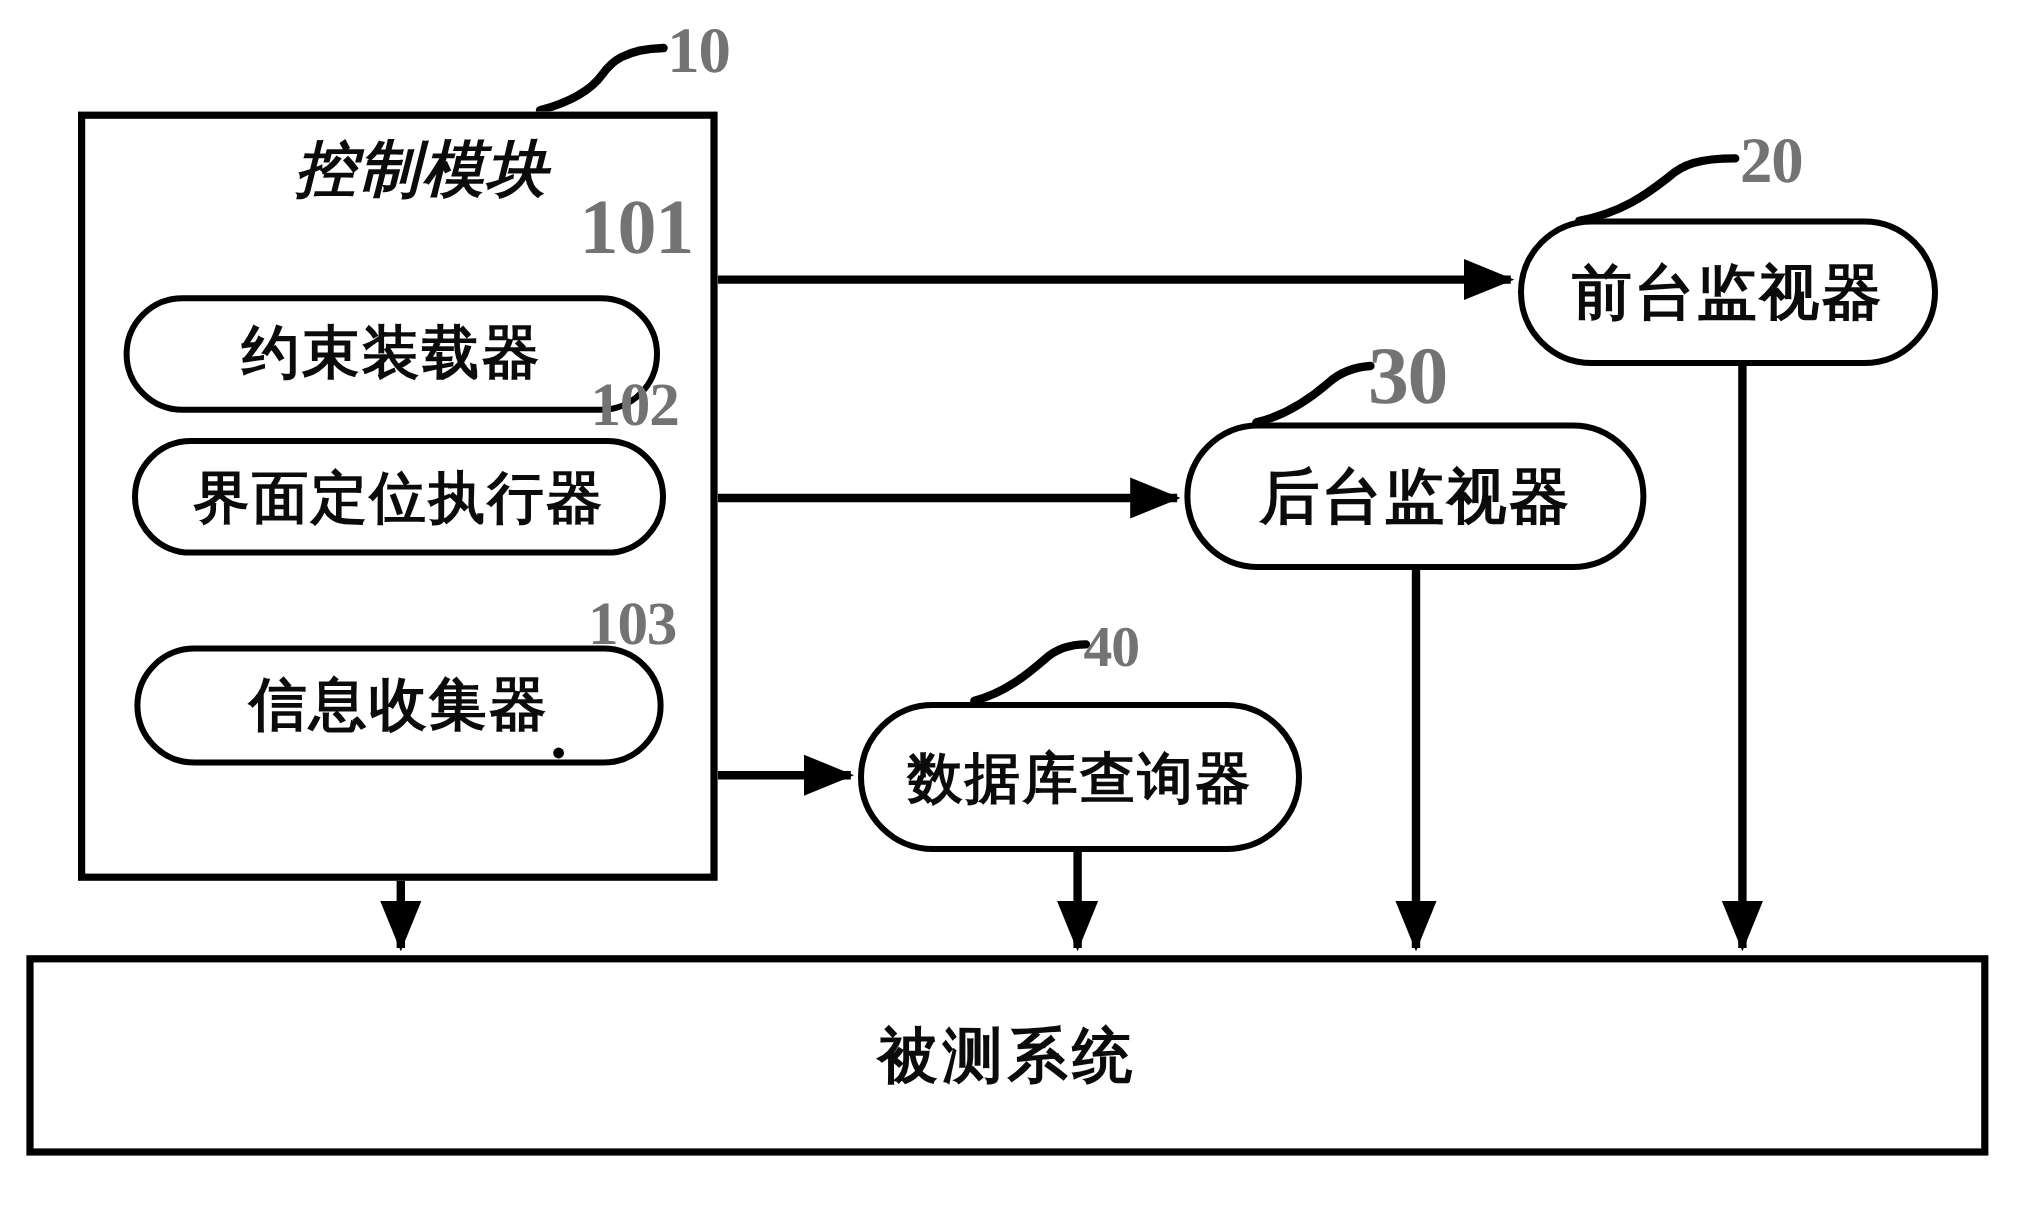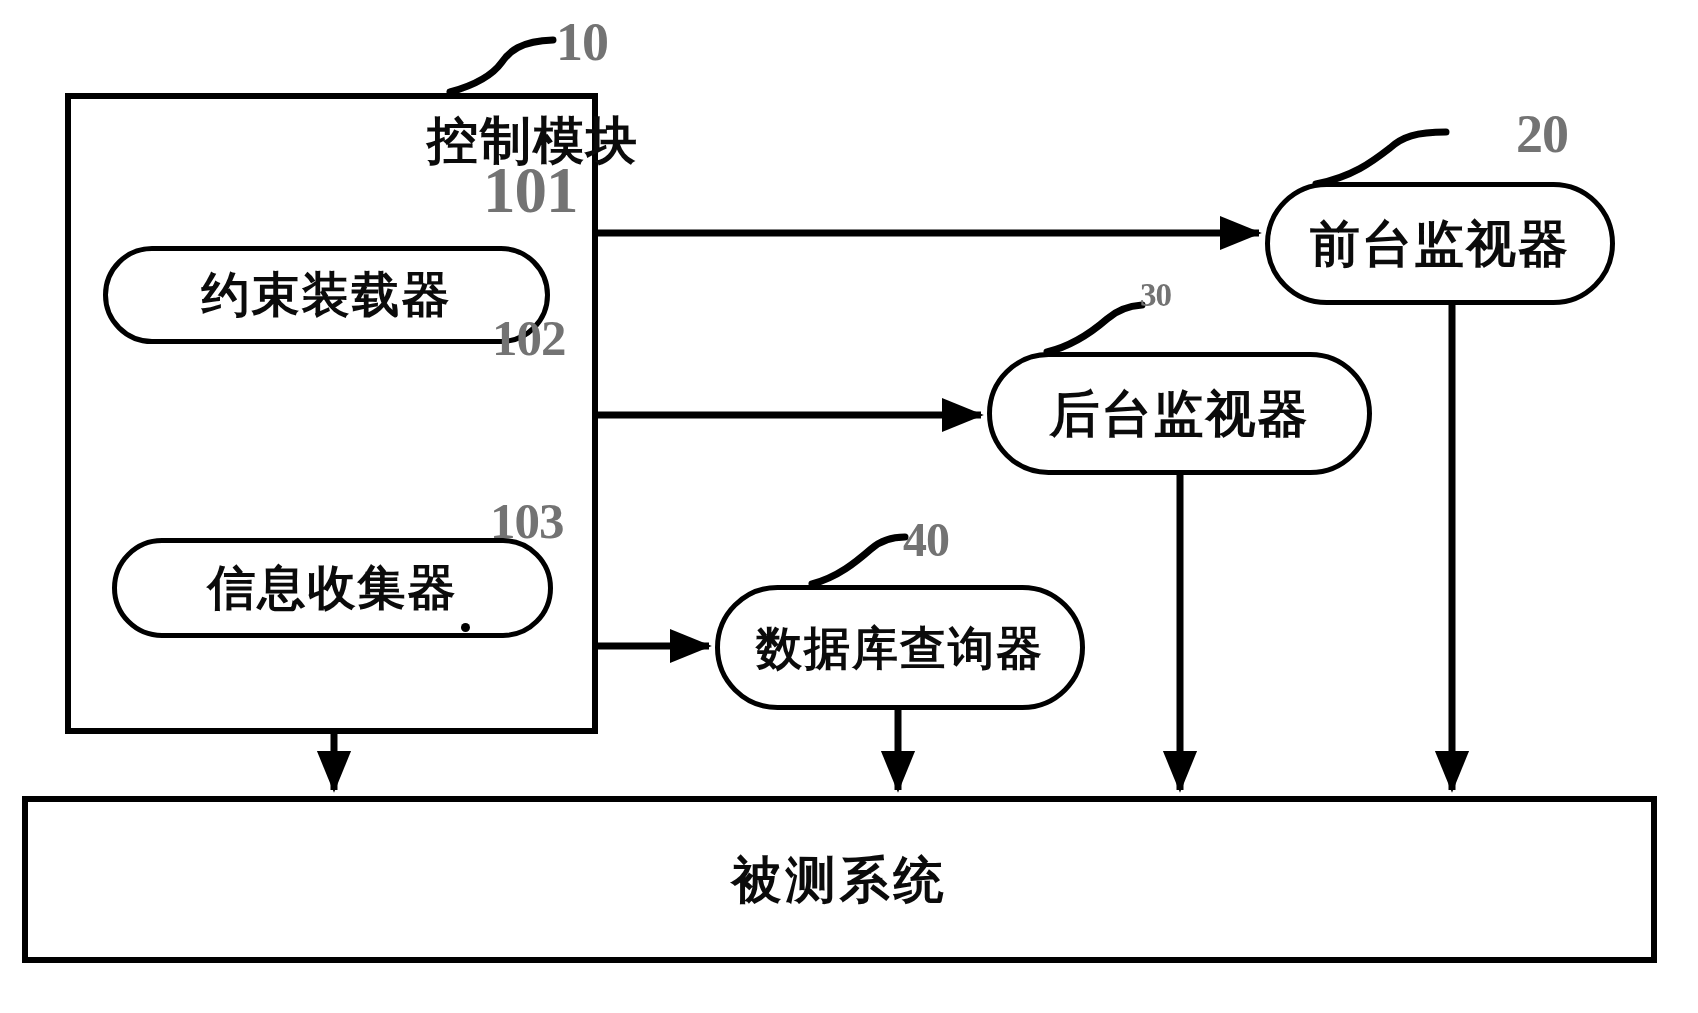--- a/index.html
+++ b/index.html
@@ -38,22 +38,23 @@
     font-weight:bold;
     font-size:54px;
     line-height:1;
     letter-spacing:-1px;
     color:#737373;
     white-space:nowrap;
   }
   .module-title{
     position:absolute;
     left:65px;top:115px;width:574px;
-    text-align:right;
+    text-align:center;
     font-size:51px;
+    font-style:italic;
   }
   .sut-label{
     font-size:50px;
     letter-spacing:4px;
   }
   .artifact-dot{
     position:absolute;
     left:461px;top:623px;
     width:9px;height:9px;
     background:#000;border-radius:50%;
@@ -89,20 +90,23 @@
     <line stroke-linecap="round" x1="417" y1="543" x2="494" y2="514"></line>
   </svg>
 
   <div class="box" style="left:65px;top:93px;width:533px;height:641px;"></div>
   <div class="module-title cjk">控制模块</div>
 
   <div class="stadium" style="left:103px;top:210px;width:447px;height:98px;border-radius:49px;margin-top:36px;">
     <span class="cjk" style="font-size:48px;">约束装载器</span>
   </div>
 
+  <div class="stadium" style="left:110px;top:365px;width:445px;height:98px;border-radius:49px;">
+    <span class="cjk" style="font-size:47px;">界面定位执行器</span>
+  </div>
 
   <div class="stadium" style="left:112px;top:538px;width:441px;height:100px;border-radius:50px;">
     <span class="cjk" style="font-size:48px;">信息收集器</span>
   </div>
 
   <div class="stadium" style="left:1265px;top:182px;width:350px;height:123px;border-radius:62px;">
     <span class="cjk" style="font-size:50px;">前台监视器</span>
   </div>
 
   <div class="stadium" style="left:987px;top:352px;width:385px;height:123px;border-radius:62px;text-align:center;">
@@ -114,19 +118,19 @@
   </div>
 
   <div class="box" style="left:22px;top:796px;width:1635px;height:167px;display:flex;align-items:center;justify-content:center;">
     <span class="cjk sut-label">被测系统</span>
   </div>
 
   <div class="refnum" style="left:556px;top:15px;">10</div>
   <div class="refnum" style="left:483px;top:158px;font-size:65px;">101</div>
   <div class="refnum" style="left:492px;top:313px;font-size:51px;">102</div>
   <div class="refnum" style="left:490px;top:496px;font-size:51px;">103</div>
-  <div class="refnum" style="left:1516px;top:107px;">20</div>
-  <div class="refnum" style="left:1140px;top:279px;font-size:33px;">30</div>
+  <div class="refnum" style="left:1450px;top:107px;">20</div>
+  <div class="refnum" style="left:1140px;top:279px;font-size:68px;">30</div>
   <div class="refnum" style="left:903px;top:516px;font-size:48px;">40</div>
 
   <div class="artifact-dot"></div>
 
 </div>
 
 </body></html>

